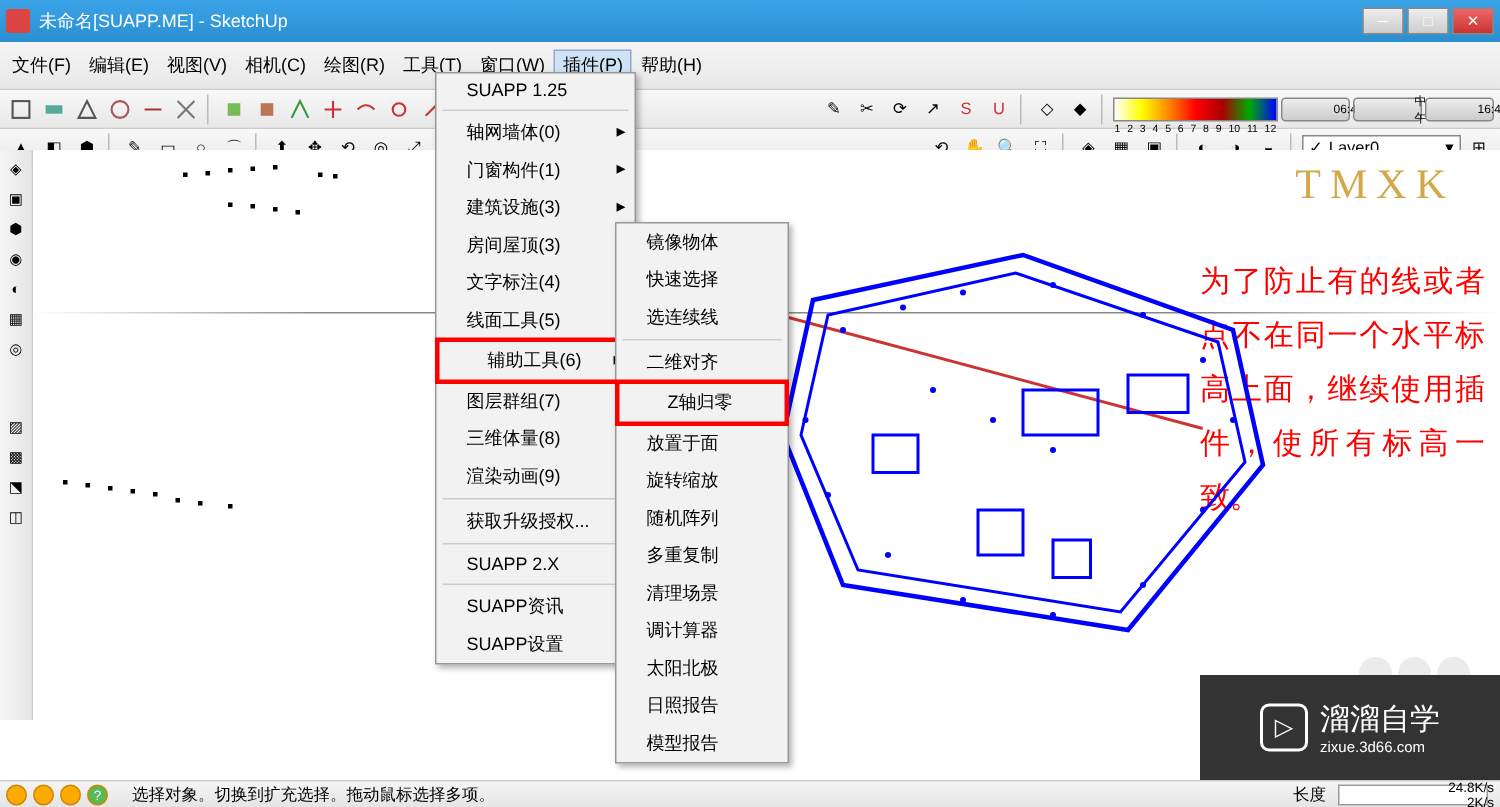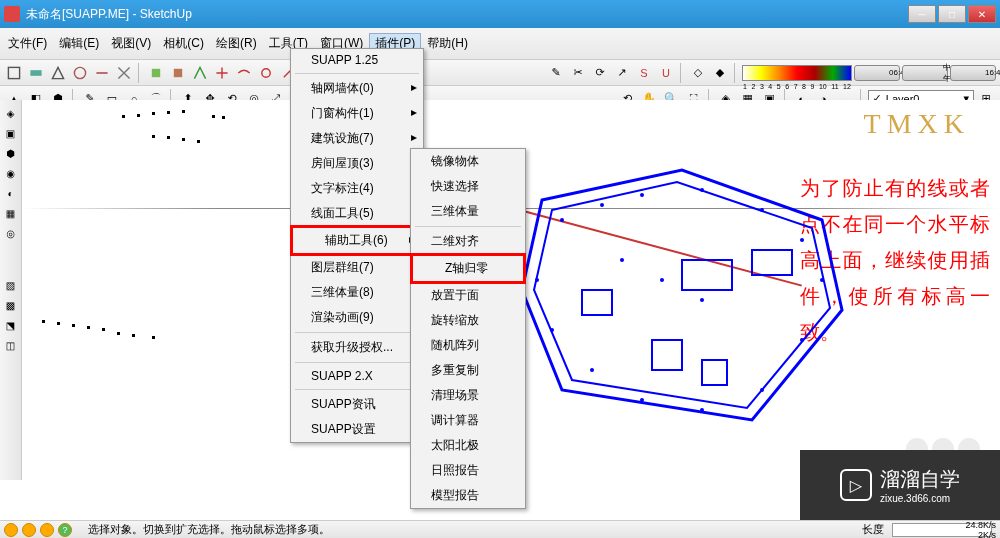--- a/index.html
+++ b/index.html
@@ -338,41 +338,41 @@
       <div class="vcitem"></div>
       <div class="vcitem"></div>
   </div>
 </div>
 
 <div class="dropdown dropdown1" id="dd1">
     <div class="dd-item">SUAPP 1.25</div>
     <div class="dd-sep"></div>
     <div class="dd-item arrow">轴网墙体(0)</div>
     <div class="dd-item arrow">门窗构件(1)</div>
-    <div class="dd-item arrow">建筑设施(7)</div>
+    <div class="dd-item arrow">建筑设施(3)</div>
     <div class="dd-item arrow">房间屋顶(3)</div>
     <div class="dd-item arrow">文字标注(4)</div>
     <div class="dd-item arrow">线面工具(5)</div>
     <div class="dd-item arrow hl">辅助工具(6)</div>
     <div class="dd-item arrow">图层群组(7)</div>
     <div class="dd-item arrow">三维体量(8)</div>
     <div class="dd-item arrow">渲染动画(9)</div>
     <div class="dd-sep"></div>
     <div class="dd-item">获取升级授权...</div>
     <div class="dd-sep"></div>
     <div class="dd-item">SUAPP 2.X</div>
     <div class="dd-sep"></div>
     <div class="dd-item">SUAPP资讯</div>
     <div class="dd-item">SUAPP设置</div>
   </div>
 
 <div class="dropdown dropdown2" id="dd2">
     <div class="dd-item">镜像物体</div>
     <div class="dd-item">快速选择</div>
-    <div class="dd-item">三维体量</div>
+    <div class="dd-item">选连续线</div>
     <div class="dd-sep"></div>
     <div class="dd-item">二维对齐</div>
     <div class="dd-item hl">Z轴归零</div>
     <div class="dd-item">放置于面</div>
     <div class="dd-item">旋转缩放</div>
     <div class="dd-item">随机阵列</div>
     <div class="dd-item">多重复制</div>
     <div class="dd-item">清理场景</div>
     <div class="dd-item">调计算器</div>
     <div class="dd-item">太阳北极</div>

